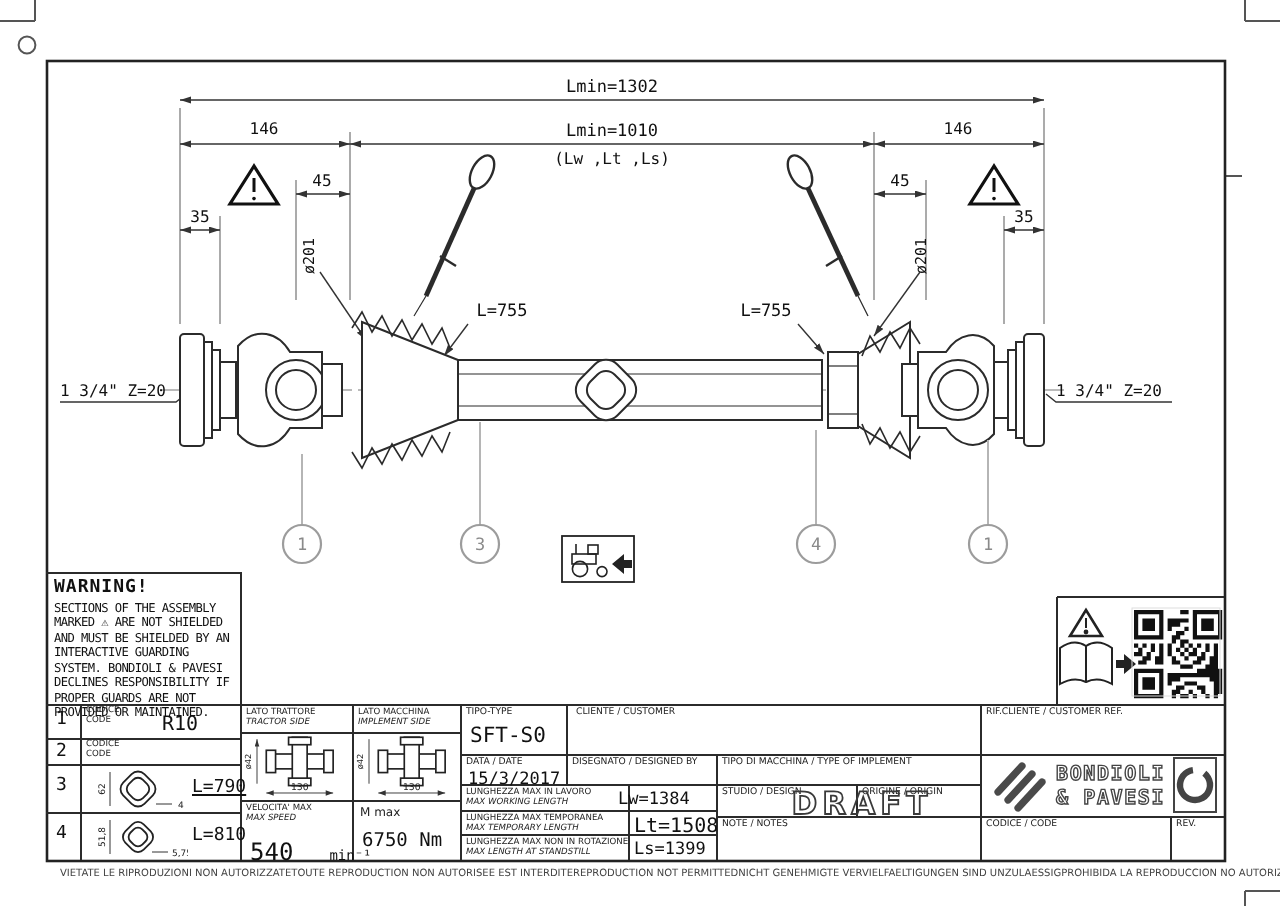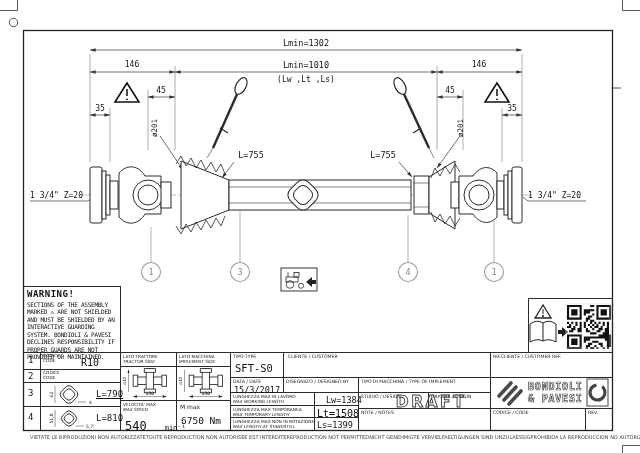--- a/index.html
+++ b/index.html
@@ -330,21 +330,21 @@
 <div class="lab" style="left:361px;top:379px;">TIPO DI MACCHINA / TYPE OF IMPLEMENT</div>
 
 <div class="lab" style="left:361px;top:394px;">STUDIO / DESIGN</div>
 <div class="lab" style="left:431px;top:394px;">ORIGINE / ORIGIN</div>
 <svg class="abs" style="left:378px;top:391px;" width="106" height="21" viewBox="0 0 106 21">
   <text x="53" y="16" text-anchor="middle" font-family="DejaVu Sans,sans-serif" font-size="15.5" font-weight="bold" letter-spacing="2.5" fill="none" stroke="#3a3a3a" stroke-width="0.9">DRAFT</text>
 </svg>
 <div class="lab" style="left:361px;top:410px;">NOTE / NOTES</div>
 
 <div class="lab2" style="left:233px;top:394px;"><span>LUNGHEZZA MAX IN LAVORO</span><br><span style="font-style:italic">MAX WORKING LENGTH</span></div>
-<div class="val" style="left:326px;top:395px;font-size:8.5px;text-align:right;">Lw=1384</div>
+<div class="val" style="left:309px;top:395px;font-size:8.5px;text-align:right;">Lw=1384</div>
 <div class="lab2" style="left:233px;top:406.5px;"><span>LUNGHEZZA MAX TEMPORANEA</span><br><span style="font-style:italic">MAX TEMPORARY LENGTH</span></div>
 <div class="val" style="left:317px;top:408px;font-size:10px;text-align:center;">Lt=1508</div>
 <div class="lab2" style="left:233px;top:419px;"><span>LUNGHEZZA MAX NON IN ROTAZIONE</span><br><span style="font-style:italic">MAX LENGTH AT STANDSTILL</span></div>
 <div class="val" style="left:317px;top:420px;font-size:8.5px;">Ls=1399</div>
 
 <div class="lab" style="left:493px;top:354px;">RIF.CLIENTE / CUSTOMER REF.</div>
 <svg class="abs" style="left:492px;top:378px;" width="118" height="29" viewBox="0 0 118 29">
   <g stroke="#4a4a4a" stroke-width="3.6" stroke-linecap="round">
     <line x1="7" y1="18" x2="19" y2="5"></line>
     <line x1="12" y1="22" x2="24" y2="9"></line>

